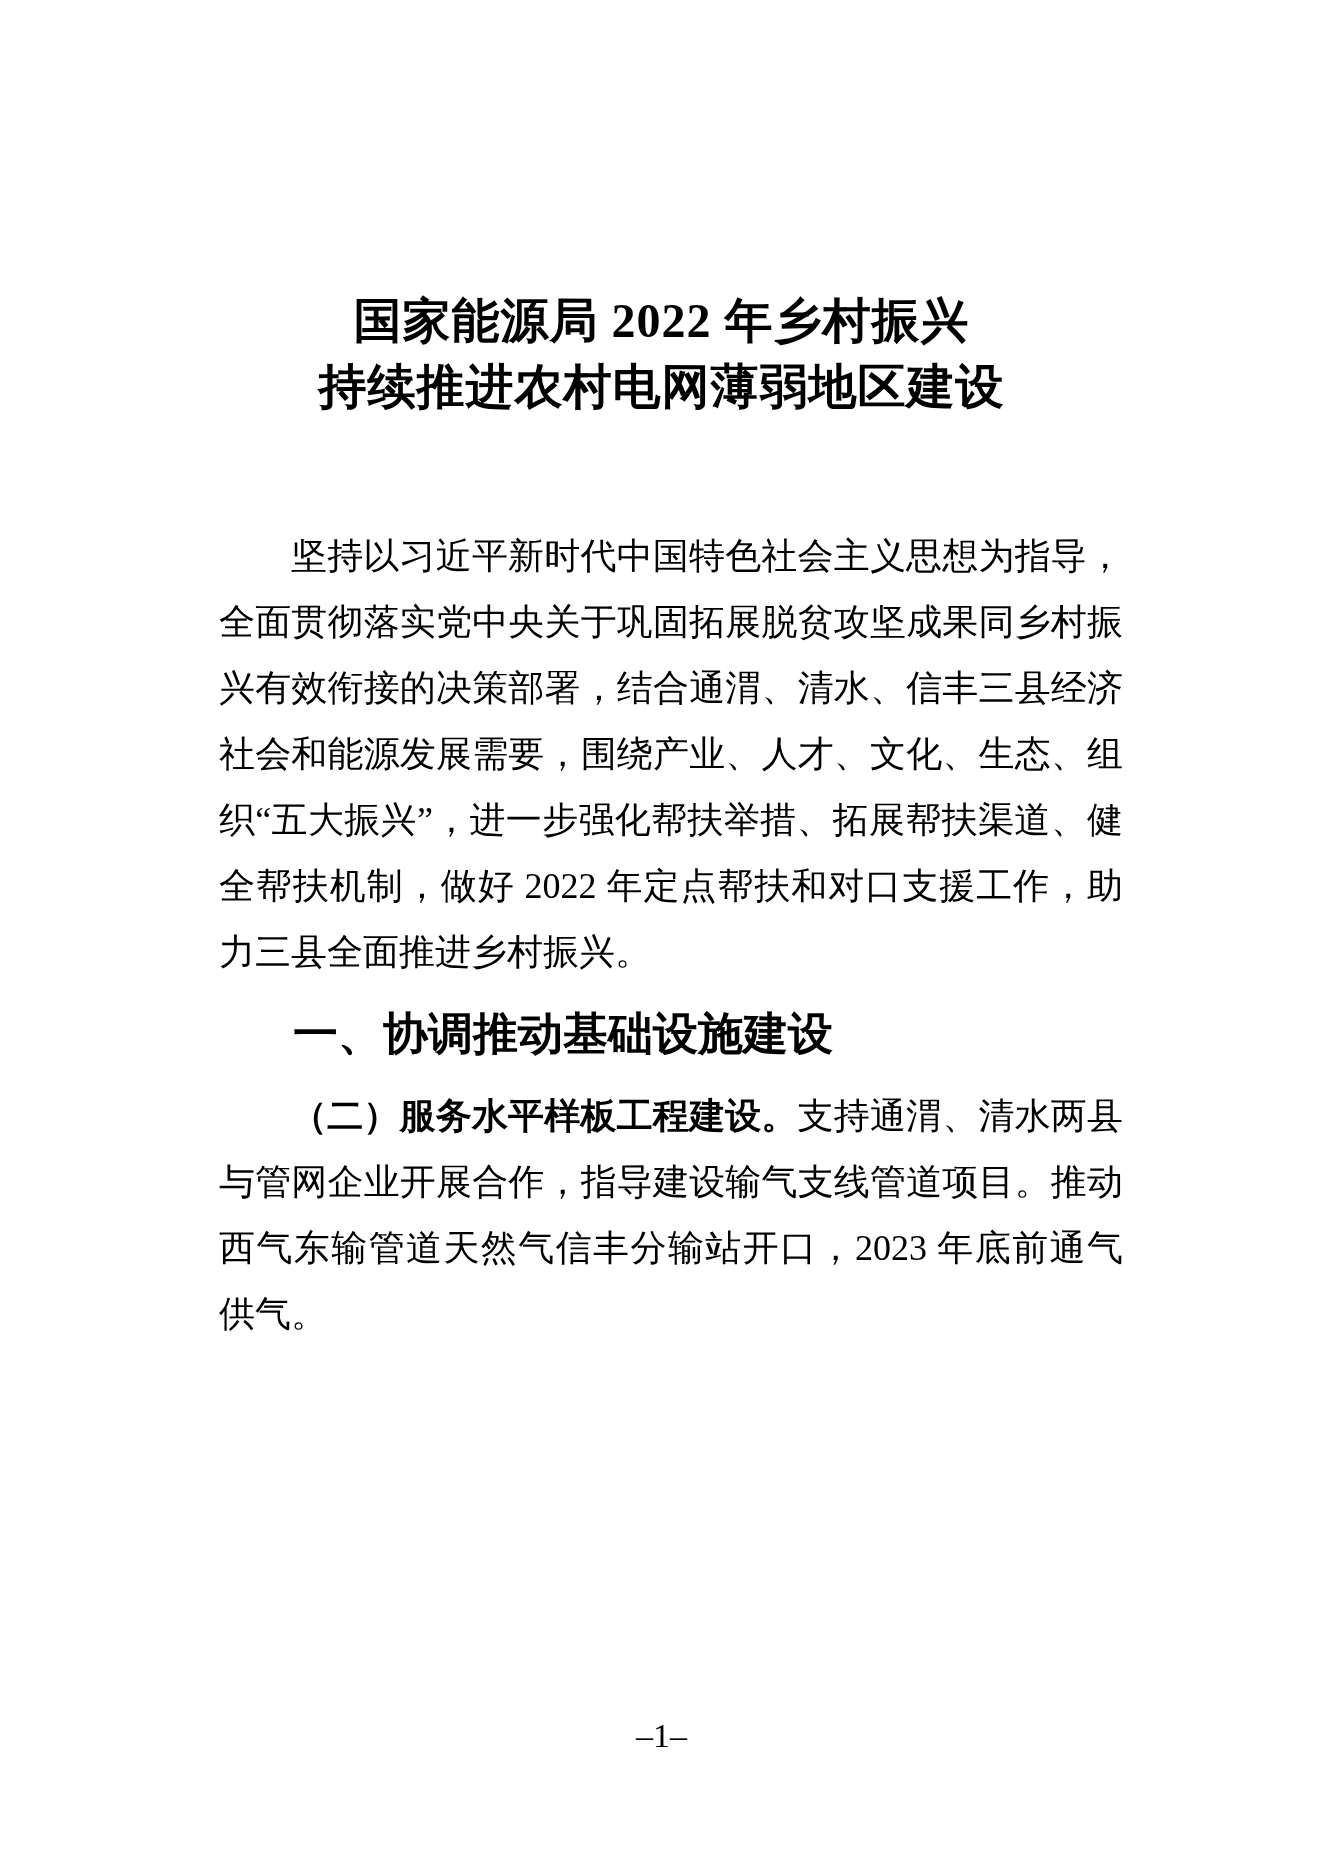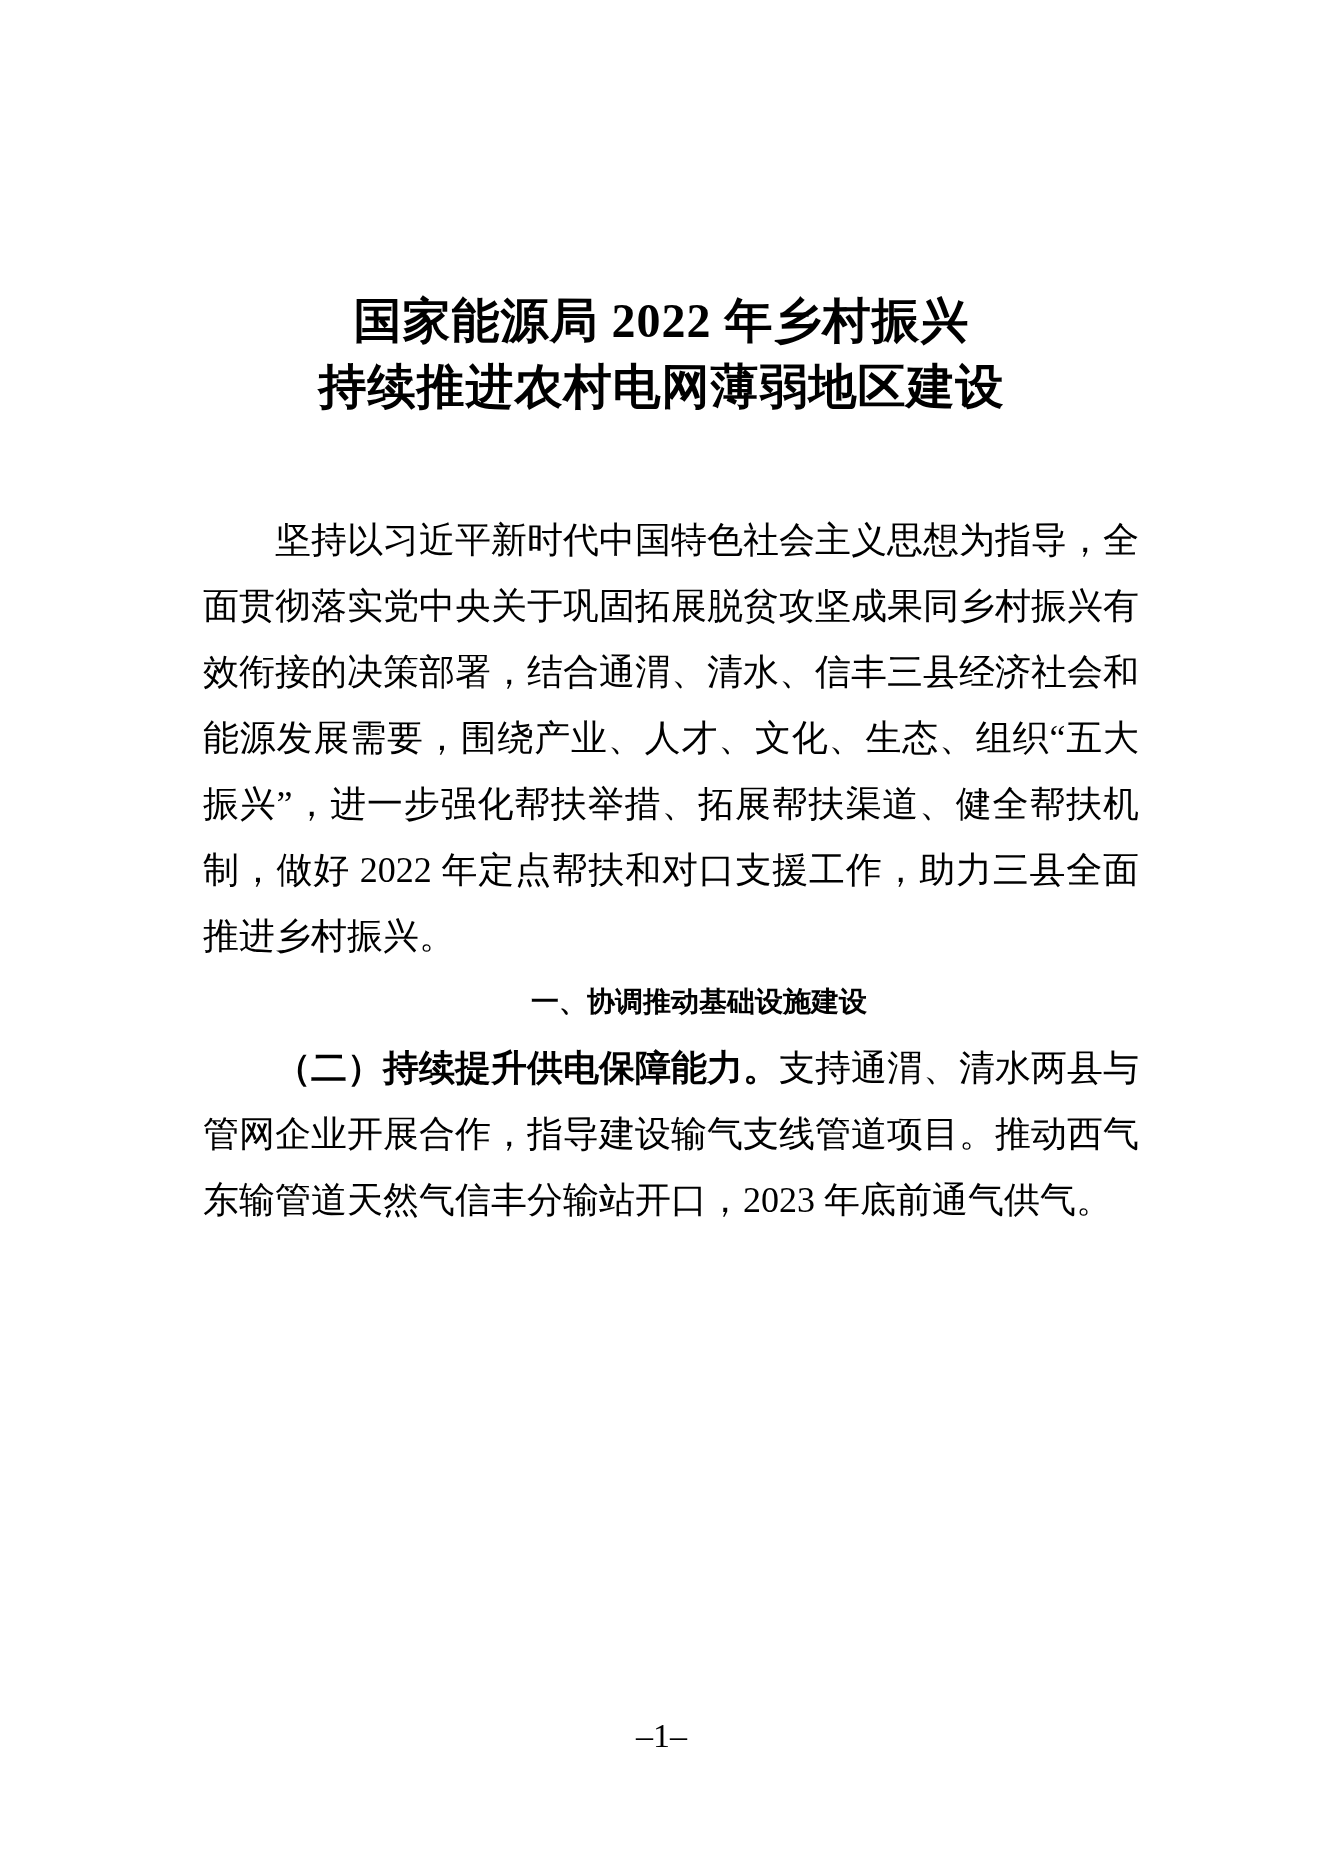--- a/index.html
+++ b/index.html
@@ -37,31 +37,31 @@
     position: absolute;
     left: 203px;
     top: 507px;
     width: 936px;
     font-size: 36px;
     line-height: 66px;
     text-align: justify;
     text-justify: inter-ideograph;
   }
   .doc-body p {
-    margin: 0;
+    margin: 16px;
     text-indent: 2em;
   }
   .section-heading {
     margin: 0;
-    font-size: 28px;
+    font-size: 45px;
     line-height: 66px;
     font-weight: bold;
     text-indent: 2em;
     font-family: "Liberation Sans", sans-serif;
-    text-align: center;
+    text-align: left;
   }
   .para-lead {
     font-weight: bold;
   }
   .page-footer {
     position: absolute;
     top: 1703px;
     left: 0;
     width: 100%;
     text-align: center;
@@ -80,19 +80,19 @@
     <span class="title-line">持续推进农村电网薄弱地区建设</span>
   </h1>
 
   <div class="doc-body">
 
     <p>坚持以习近平新时代中国特色社会主义思想为指导，全面贯彻落实党中央关于巩固拓展脱贫攻坚成果同乡村振兴有效衔接的决策部署，结合通渭、清水、信丰三县经济社会和能源发展需要，围绕产业、人才、文化、生态、组织“五大振兴”，进一步强化帮扶举措、拓展帮扶渠道、健全帮扶机制，做好 2022 年定点帮扶和对口支援工作，助力三县全面推进乡村振兴。</p>
 
     <h2 class="section-heading">一、协调推动基础设施建设</h2>
 
 
-    <p><b class="para-lead">（二）持续提升供电保障能力。</b><span>支持通渭、清水两县与管网企业开展合作，指导建设输气支线管道项目。推动西气东输管道天然气信丰分输站开口，2023 年底前通气供气。</span></p>
+    <p><b class="para-lead">（二）服务水平样板工程建设。</b><span>支持通渭、清水两县与管网企业开展合作，指导建设输气支线管道项目。推动西气东输管道天然气信丰分输站开口，2023 年底前通气供气。</span></p>
 
   </div>
 
   <div class="page-footer">–1–</div>
 
 </div>
 
 </body></html>

